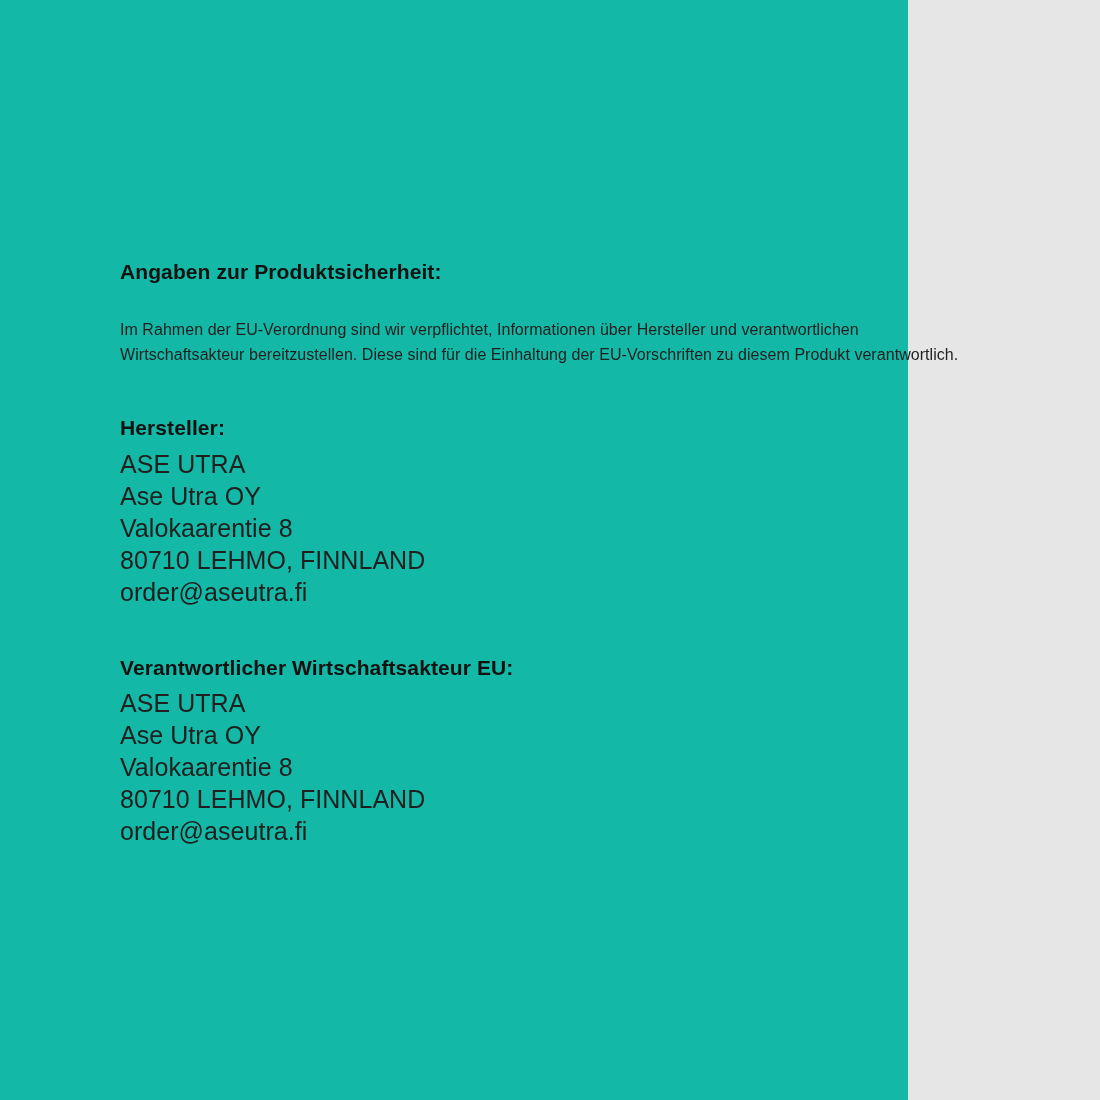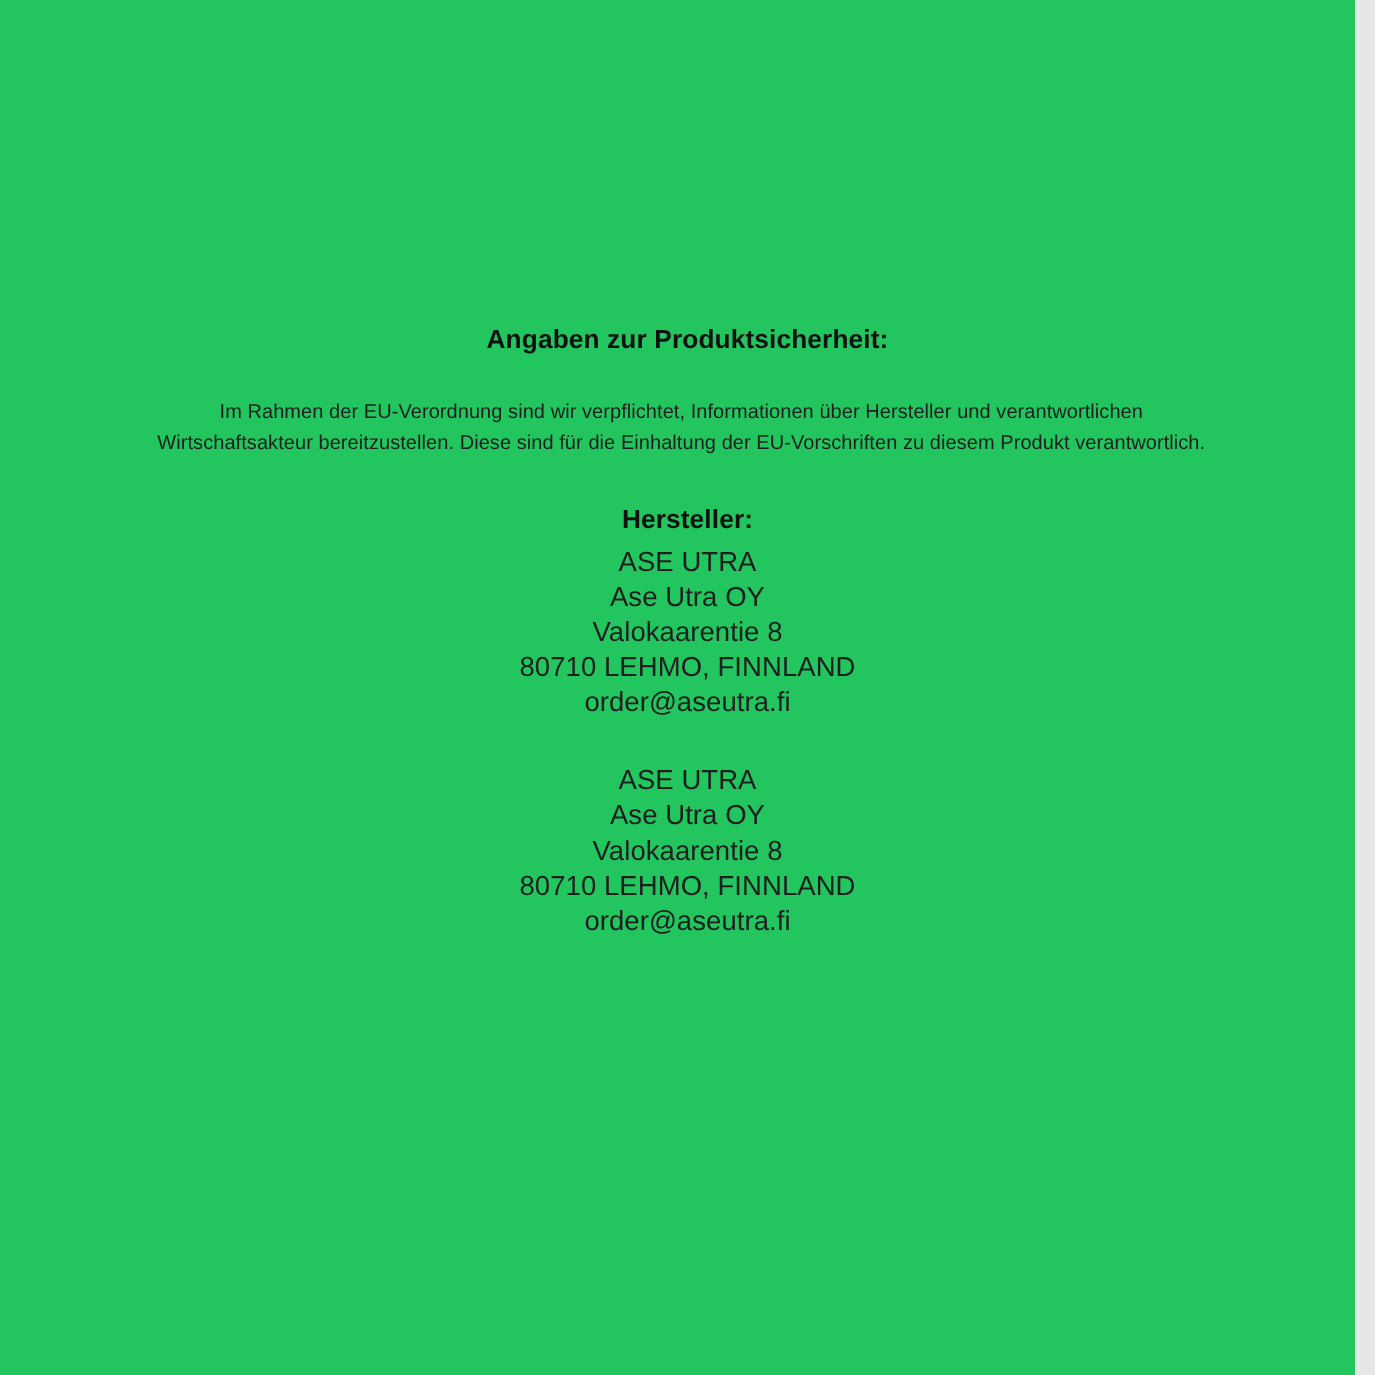--- a/index.html
+++ b/index.html
@@ -9,25 +9,24 @@
   body {
     width: 1100px;
     height: 1100px;
     background: #e6e6e6;
     font-family: "Liberation Sans", sans-serif;
     color: #1c1c1c;
     -webkit-font-smoothing: antialiased;
   }
   .page {
     position: relative;
-    width: 1084px;
+    width: 908px;
     height: 1100px;
     box-sizing: border-box;
-    background: #22c55e;
-    text-align: center;
+    background: #14b8a6;
   }
   .content {
     position: absolute;
     left: 120px;
     top: 258px;
     width: 860px;
   }
   .heading {
     font-size: 21px;
     font-weight: bold;
@@ -38,32 +37,32 @@
   }
   .intro {
     font-size: 16px;
     line-height: 1.56;
     color: #1f1f1f;
     margin: 32px 0 0 0;
     max-width: 850px;
     letter-spacing: 0.05px;
   }
   .block {
-    margin-top: 34px;
+    margin-top: 46px;
   }
   .block-title {
     font-size: 21px;
     font-weight: bold;
     line-height: 1.3;
     color: #111111;
     margin: 0 0 6px 0;
     letter-spacing: 0.1px;
   }
   .block-line {
-    font-size: 22px;
+    font-size: 25px;
     line-height: 1.28;
     color: #1f1f1f;
     margin: 0;
     letter-spacing: 0.05px;
   }
 </style>
 </head>
 <body>
 
 <div class="page">
@@ -76,20 +75,21 @@
     <div class="block">
       <div class="block-title">Hersteller:</div>
       <div class="block-line">ASE UTRA</div>
       <div class="block-line">Ase Utra OY</div>
       <div class="block-line">Valokaarentie 8</div>
       <div class="block-line">80710 LEHMO, FINNLAND</div>
       <div class="block-line">order@aseutra.fi</div>
     </div>
 
     <div class="block">
+      <div class="block-title">Verantwortlicher Wirtschaftsakteur EU:</div>
       <div class="block-line">ASE UTRA</div>
       <div class="block-line">Ase Utra OY</div>
       <div class="block-line">Valokaarentie 8</div>
       <div class="block-line">80710 LEHMO, FINNLAND</div>
       <div class="block-line">order@aseutra.fi</div>
     </div>
 
   </div>
 </div>
 

